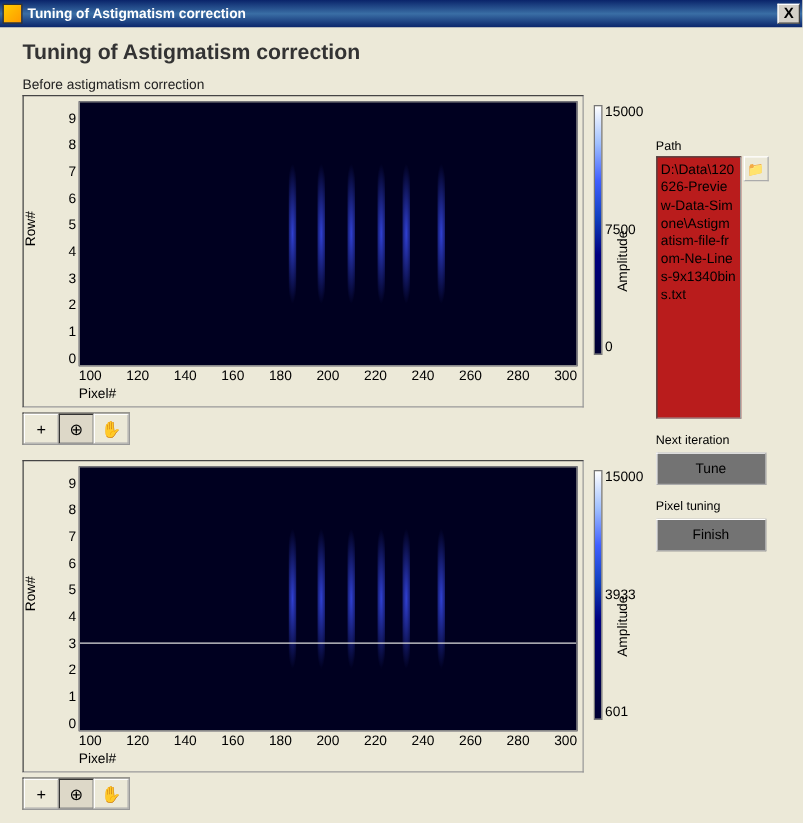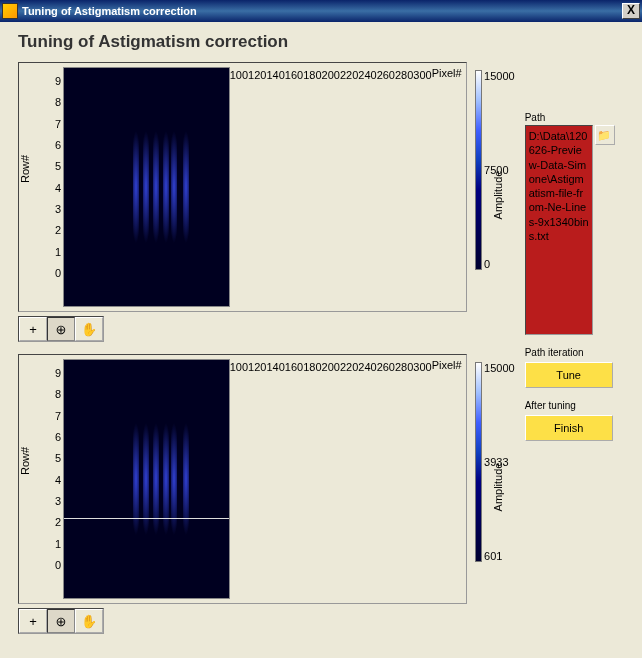--- a/index.html
+++ b/index.html
@@ -84,20 +84,21 @@
   width: 20px;
   display: flex;
   flex-direction: column-reverse;
   justify-content: space-between;
   text-align: right;
   font-size: 11px;
 }
 .plot-area {
   flex: 1;
   display: flex;
+  flex-direction: column;
 }
 .intensity-plot {
   flex: 1;
   background: #000020;
   border: 1px solid #888;
   position: relative;
   overflow: hidden;
 }
 .streak {
   position: absolute;
@@ -187,21 +188,21 @@
   justify-content: center;
   vertical-align: top;
   margin-left: 2px;
   cursor: pointer;
 }
 .button-group { margin-top: 12px; }
 .win-btn {
   width: 88px;
   height: 26px;
   border: 1px outset #fff;
-  background: #fde047;
+  background: #737373;
   font-size: 11px;
   cursor: pointer;
   display: block;
   margin-top: 4px;
 }
 .chart-wrap { position: relative; display: flex; }
 </style>
 </head>
 <body>
 
@@ -209,20 +210,80 @@
   <div class="appicon"></div>
   <span class="title-text">Tuning of Astigmatism correction</span>
   <div class="close-btn">X</div>
 </div>
 
 <div class="content">
   <div class="page-title">Tuning of Astigmatism correction</div>
 
   <div class="row">
     <div class="left-col">
+
+      
+      <div class="chart-label">Before astigmatism correction</div>
+      <div class="chart-wrap">
+        <div class="chart-frame" style="flex:1">
+          <div class="y-axis">
+            <div class="y-axis-label">Row#</div>
+            <div class="y-ticks">
+              <span>0</span>
+                <span>1</span>
+                <span>2</span>
+                <span>3</span>
+                <span>4</span>
+                <span>5</span>
+                <span>6</span>
+                <span>7</span>
+                <span>8</span>
+                <span>9</span>
+            </div>
+          </div>
+          <div class="plot-area">
+            <div class="intensity-plot">
+              <div class="streak" style="left:42%"></div>
+              <div class="streak" style="left:48%"></div>
+              <div class="streak" style="left:54%"></div>
+              <div class="streak" style="left:60%"></div>
+              <div class="streak" style="left:65%"></div>
+              <div class="streak" style="left:72%"></div>
+            </div>
+            <div class="x-ticks">
+              <span>100</span>
+                <span>120</span>
+                <span>140</span>
+                <span>160</span>
+                <span>180</span>
+                <span>200</span>
+                <span>220</span>
+                <span>240</span>
+                <span>260</span>
+                <span>280</span>
+                <span>300</span>
+            </div>
+            <div class="x-axis-label">Pixel#</div>
+          </div>
+        </div>
+        <div class="colorbar">
+          <div class="cbar-strip"></div>
+          <div class="cbar-ticks">
+            <span>15000</span>
+            <span>7500</span>
+            <span>0</span>
+          </div>
+        </div>
+        <div class="cbar-axislabel">Amplitude</div>
+      </div>
+      <div class="toolbar">
+        <div class="tool-btn">+</div>
+        <div class="tool-btn active">⊕</div>
+        <div class="tool-btn">✋</div>
+      </div>
 
       
       <div class="chart-wrap">
         <div class="chart-frame" style="flex:1">
           <div class="y-axis">
             <div class="y-axis-label">Row#</div>
             <div class="y-ticks">
               <span>0</span>
                 <span>1</span>
                 <span>2</span>
@@ -236,20 +297,21 @@
             </div>
           </div>
           <div class="plot-area">
             <div class="intensity-plot">
               <div class="streak" style="left:42%"></div>
               <div class="streak" style="left:48%"></div>
               <div class="streak" style="left:54%"></div>
               <div class="streak" style="left:60%"></div>
               <div class="streak" style="left:65%"></div>
               <div class="streak" style="left:72%"></div>
+              <div class="hline" style="bottom:33%"></div>
             </div>
             <div class="x-ticks">
               <span>100</span>
                 <span>120</span>
                 <span>140</span>
                 <span>160</span>
                 <span>180</span>
                 <span>200</span>
                 <span>220</span>
                 <span>240</span>
@@ -257,80 +319,20 @@
                 <span>280</span>
                 <span>300</span>
             </div>
             <div class="x-axis-label">Pixel#</div>
           </div>
         </div>
         <div class="colorbar">
           <div class="cbar-strip"></div>
           <div class="cbar-ticks">
             <span>15000</span>
-            <span>7500</span>
-            <span>0</span>
-          </div>
-        </div>
-        <div class="cbar-axislabel">Amplitude</div>
-      </div>
-      <div class="toolbar">
-        <div class="tool-btn">+</div>
-        <div class="tool-btn active">⊕</div>
-        <div class="tool-btn">✋</div>
-      </div>
-
-      
-      <div class="chart-wrap">
-        <div class="chart-frame" style="flex:1">
-          <div class="y-axis">
-            <div class="y-axis-label">Row#</div>
-            <div class="y-ticks">
-              <span>0</span>
-                <span>1</span>
-                <span>2</span>
-                <span>3</span>
-                <span>4</span>
-                <span>5</span>
-                <span>6</span>
-                <span>7</span>
-                <span>8</span>
-                <span>9</span>
-            </div>
-          </div>
-          <div class="plot-area">
-            <div class="intensity-plot">
-              <div class="streak" style="left:42%"></div>
-              <div class="streak" style="left:48%"></div>
-              <div class="streak" style="left:54%"></div>
-              <div class="streak" style="left:60%"></div>
-              <div class="streak" style="left:65%"></div>
-              <div class="streak" style="left:72%"></div>
-              <div class="hline" style="bottom:33%"></div>
-            </div>
-            <div class="x-ticks">
-              <span>100</span>
-                <span>120</span>
-                <span>140</span>
-                <span>160</span>
-                <span>180</span>
-                <span>200</span>
-                <span>220</span>
-                <span>240</span>
-                <span>260</span>
-                <span>280</span>
-                <span>300</span>
-            </div>
-            <div class="x-axis-label">Pixel#</div>
-          </div>
-        </div>
-        <div class="colorbar">
-          <div class="cbar-strip"></div>
-          <div class="cbar-ticks">
-            <span>15000</span>
             <span>3933</span>
             <span>601</span>
           </div>
         </div>
         <div class="cbar-axislabel">Amplitude</div>
       </div>
       <div class="toolbar">
         <div class="tool-btn">+</div>
         <div class="tool-btn active">⊕</div>
         <div class="tool-btn">✋</div>
@@ -343,23 +345,23 @@
       <div style="display:flex;align-items:flex-start">
         <div class="path-box">D:\Data\120626-Preview-Data-Simone\Astigmatism-file-from-Ne-Lines-9x1340bins.txt</div>
         <div style="display:flex;flex-direction:column">
           <div class="path-browse">
             <span>📁</span>
           </div>
         </div>
       </div>
 
       <div class="button-group">
-        <div class="field-label">Path iteration</div>
+        <div class="field-label">Next iteration</div>
         <button class="win-btn">Tune</button>
       </div>
 
       <div class="button-group">
-        <div class="field-label">After tuning</div>
+        <div class="field-label">Pixel tuning</div>
         <button class="win-btn">Finish</button>
       </div>
     </div>
   </div>
 </div>
 
 </body></html>

